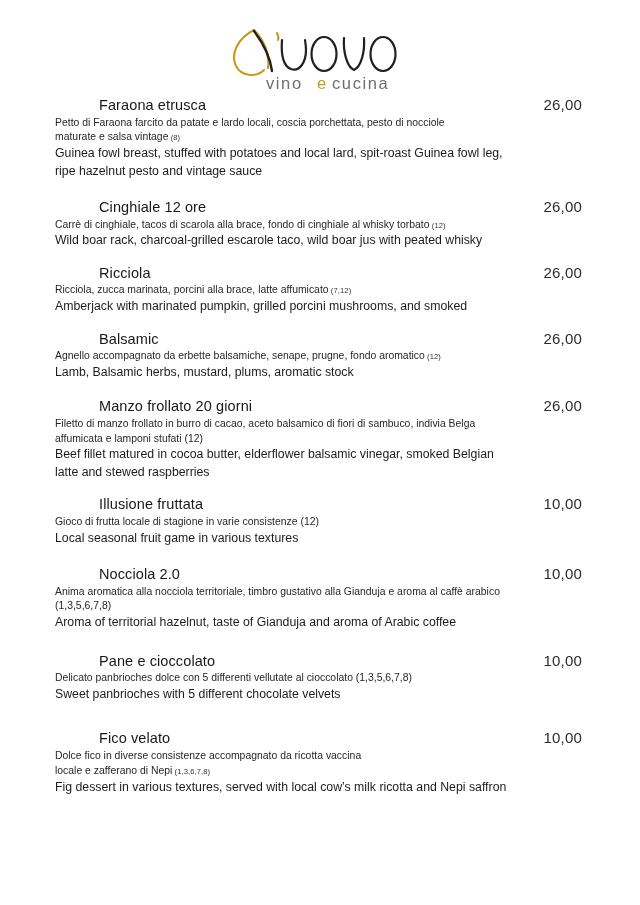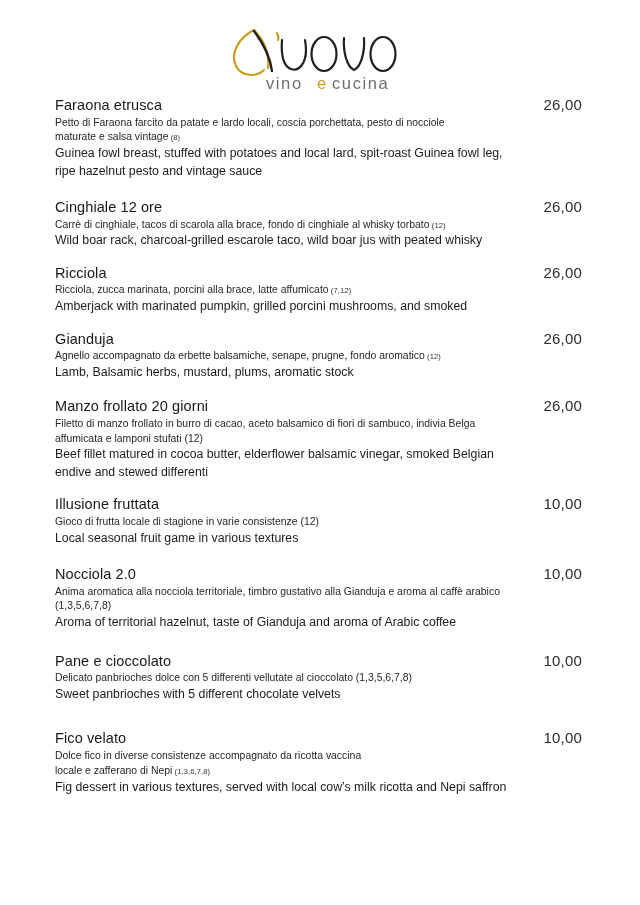--- a/index.html
+++ b/index.html
@@ -40,20 +40,21 @@
     display: flex;
     align-items: baseline;
     justify-content: space-between;
   }
   .item-name {
     font-size: 14.5px;
     font-weight: 400;
     color: #181818;
     letter-spacing: 0.1px;
     line-height: 1.35;
+    margin-left: 44px;
   }
   .item-price {
     font-size: 15px;
     color: #2b2b2b;
     white-space: nowrap;
     padding-left: 14px;
     letter-spacing: 0.2px;
     text-align: center;
   }
   .desc-it {
@@ -153,42 +154,42 @@
         </div>
         <div class="desc-it">
           <div>Ricciola, zucca marinata, porcini alla brace, latte affumicato<span class="allerg"> (7,12)</span></div>
         </div>
         <div class="desc-en">
           <div>Amberjack with marinated pumpkin, grilled porcini mushrooms, and smoked</div>
         </div>
       </div>
       <div class="item" style="margin-bottom: 16px;">
         <div class="item-head">
-          <div class="item-name">Gianduja</div>
+          <div class="item-name">Balsamic</div>
           <div class="item-price">26,00</div>
         </div>
         <div class="desc-it">
           <div>Agnello accompagnato da erbette balsamiche, senape, prugne, fondo aromatico<span class="allerg"> (12)</span></div>
         </div>
         <div class="desc-en">
           <div>Lamb, Balsamic herbs, mustard, plums, aromatic stock</div>
         </div>
       </div>
       <div class="item" style="margin-bottom: 14px;">
         <div class="item-head">
           <div class="item-name">Manzo frollato 20 giorni</div>
           <div class="item-price">26,00</div>
         </div>
         <div class="desc-it">
           <div>Filetto di manzo frollato in burro di cacao, aceto balsamico di fiori di sambuco, indivia Belga</div>
           <div>affumicata e lamponi stufati (12)</div>
         </div>
         <div class="desc-en">
           <div>Beef fillet matured in cocoa butter, elderflower balsamic vinegar, smoked Belgian</div>
-          <div>endive and stewed differenti</div>
+          <div>latte and stewed raspberries</div>
         </div>
       </div>
     </div>
 
 
   <div id="desserts-container">
       <div class="item" style="margin-bottom: 18px;">
         <div class="item-head">
           <div class="item-name">Illusione fruttata</div>
           <div class="item-price">10,00</div>

